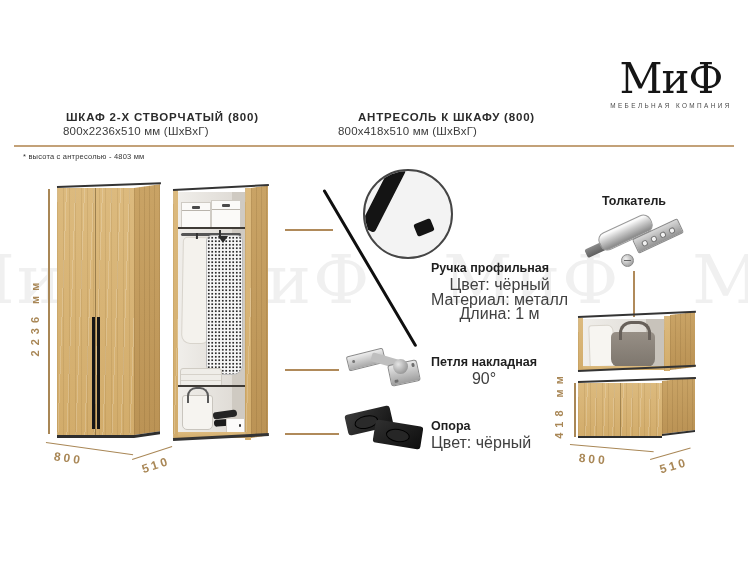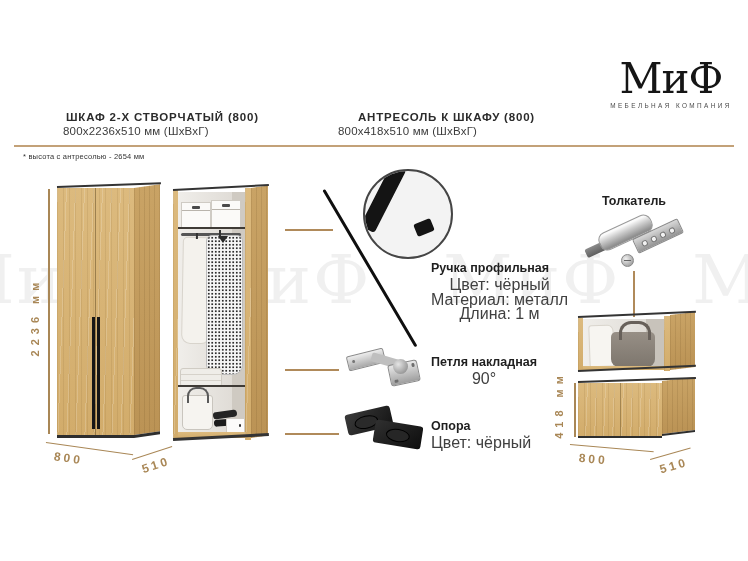--- a/index.html
+++ b/index.html
@@ -58,21 +58,21 @@
 
   <div class="abs prod-name" style="left:338px;top:111px;margin-left:20px;">АНТРЕСОЛЬ К ШКАФУ (800)</div>
   <div class="abs prod-size" style="left:338px;top:125px;">800х418х510 мм (ШхВхГ)</div>
 
   <div class="abs logo" style="left:610px;top:58px;">
     <div class="logo-name">МиФ</div>
     <div class="logo-tag">МЕБЕЛЬНАЯ КОМПАНИЯ</div>
   </div>
 
   <div class="abs divider"></div>
-  <div class="abs footnote" style="left:23px;top:152px;">* высота с антресолью - 2654 мм</div>
+  <div class="abs footnote" style="left:23px;top:152px;">* высота с антресолью - 4803 мм</div>
 
   <div class="abs vline" style="left:48px;top:189px;height:245px;"></div>
   <div class="abs vlabel" style="left:-65px;top:310px;width:200px;">2236 мм</div>
 
   <div class="abs edge" style="left:57px;top:186px;width:104px;height:2px;transform:rotate(-2deg);transform-origin:0 50%;"></div>
   <div class="abs wood" style="left:57px;top:188px;width:77px;height:247px;border-bottom:3px solid #2e2e2e;z-index:1;">
     <div style="position:absolute;left:38px;top:0;width:1px;height:100%;background:rgba(80,60,25,.45);"></div>
     <div style="position:absolute;left:35px;top:129px;width:2.5px;height:112px;background:#161616;"></div>
     <div style="position:absolute;left:40px;top:129px;width:2.5px;height:112px;background:#161616;"></div>
   </div>

